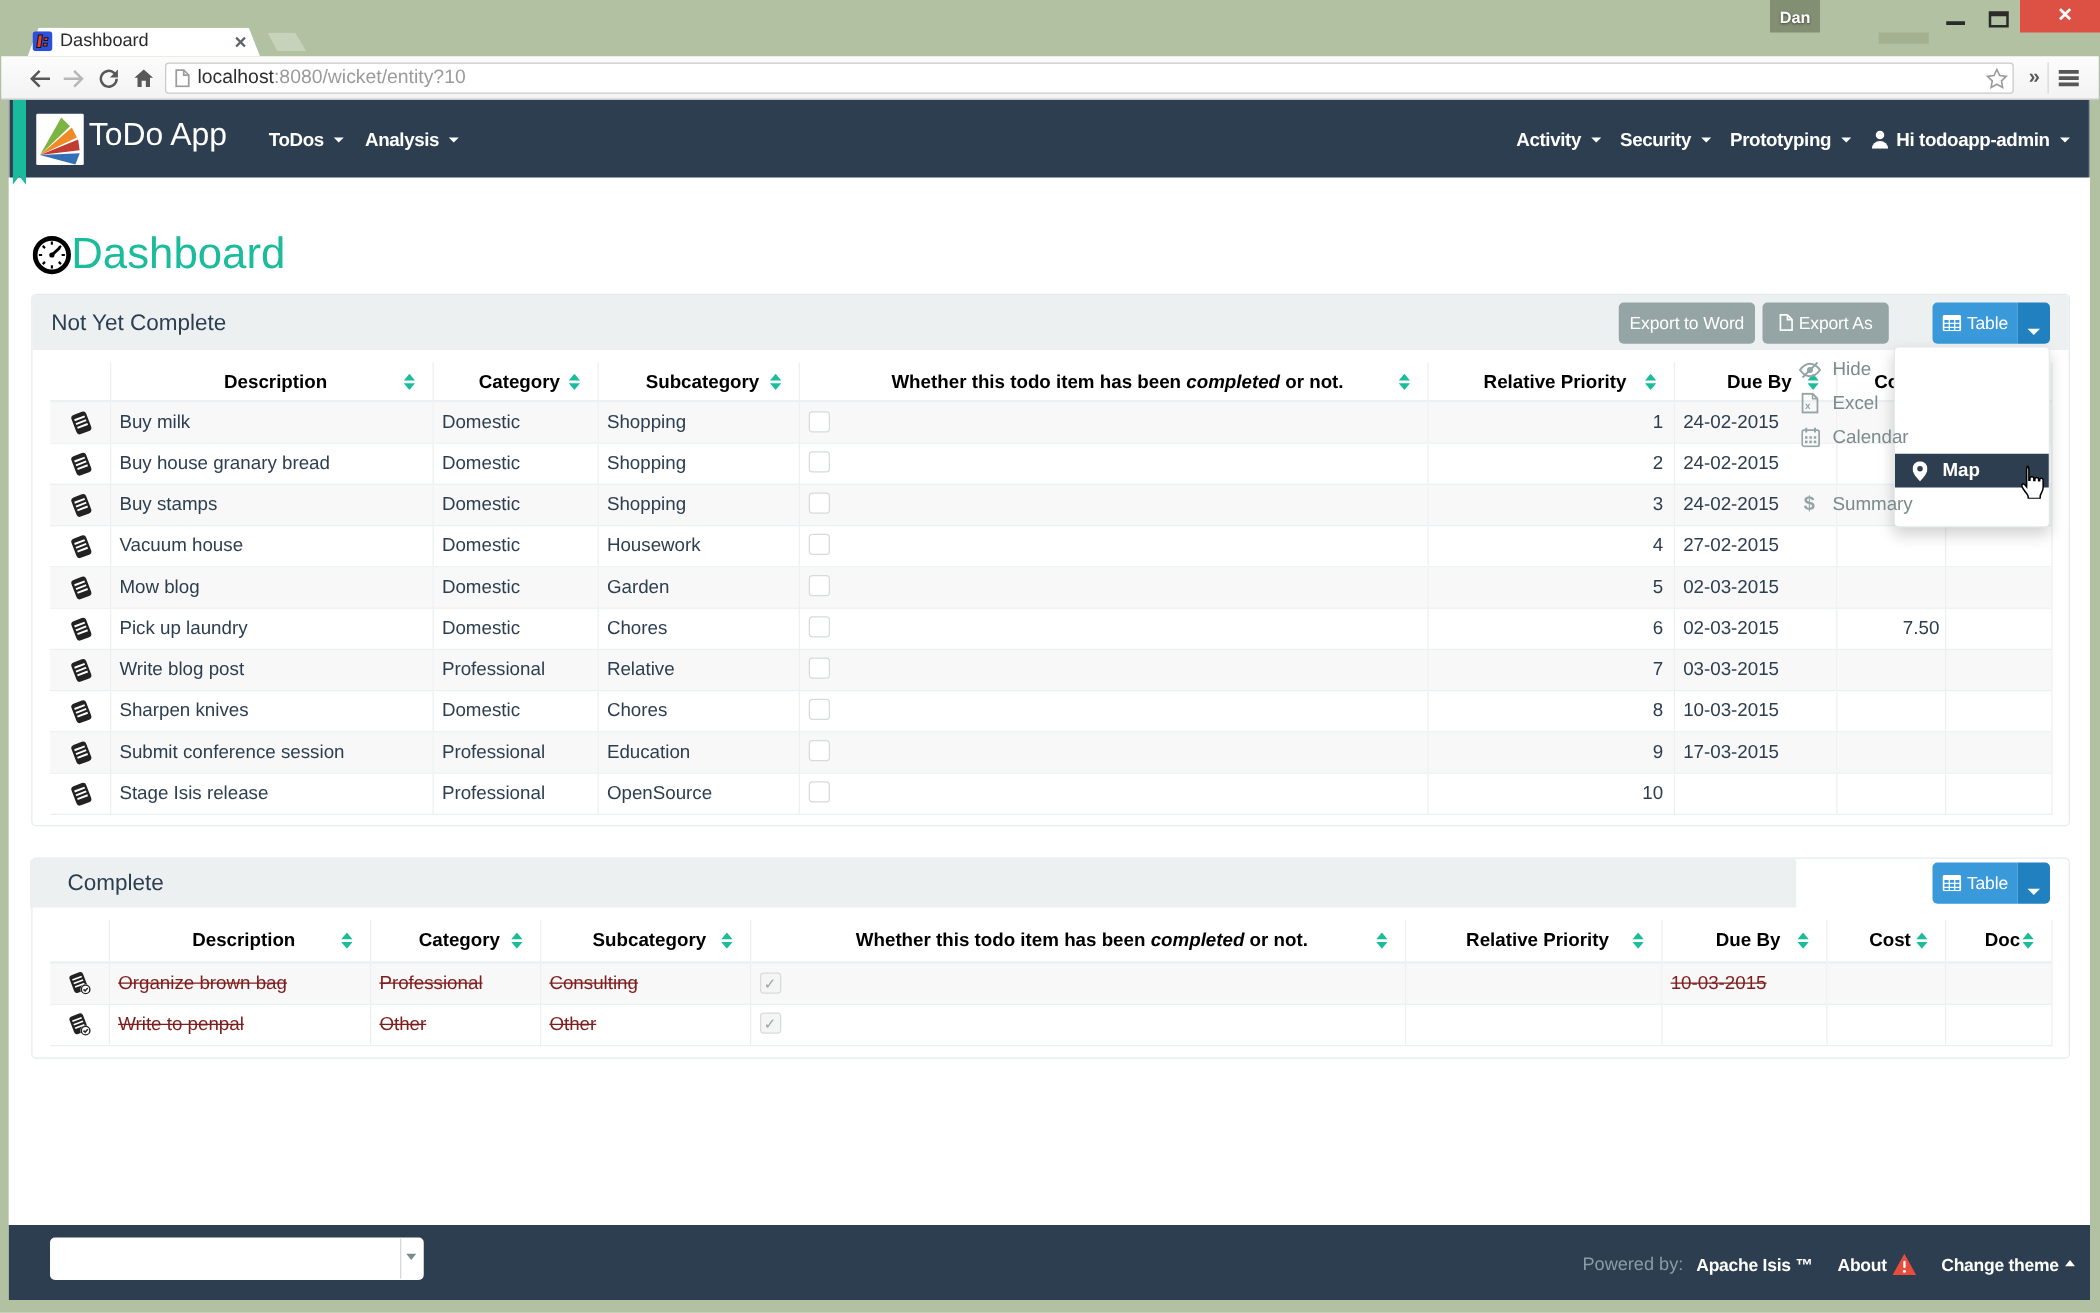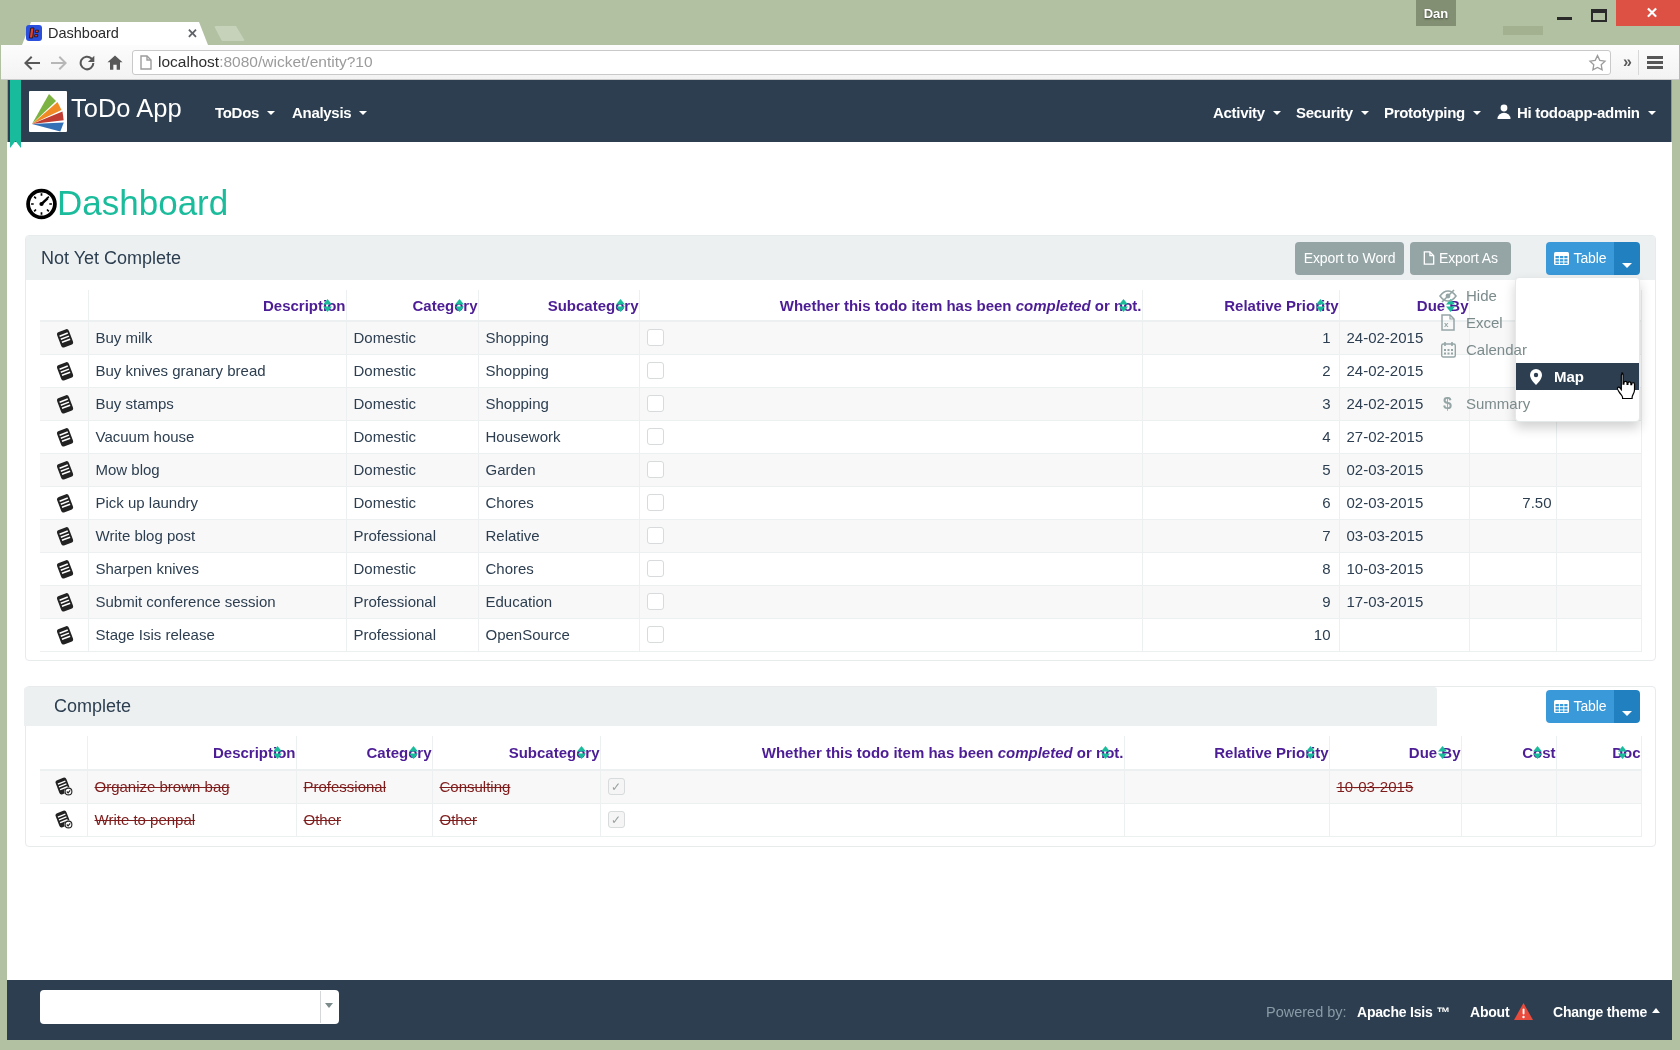--- a/index.html
+++ b/index.html
@@ -27,21 +27,21 @@
 .nav{color:#fff;font-size:15px;font-weight:bold;letter-spacing:-0.3px}
 .caret{display:inline-block;width:0;height:0;border-left:4px solid transparent;border-right:4px solid transparent;border-top:4px solid #fff;vertical-align:middle;margin-left:4px;position:relative;top:-1px}
 h1#dash{left:57px;top:183px;font-size:35px;font-weight:normal;color:#1abc9c}
 
 .panel{background:#fff;border:1px solid #e7ebec;border-radius:4px}
 .phead{background:#ecf0f1;border-radius:3px 3px 0 0;color:#2c3e50;font-size:18px}
 .btn{position:absolute;border-radius:4px;color:#fff;font-size:14px;text-align:center;letter-spacing:-0.1px}
 .btngray{background:#95a5a6}
 
 table{border-collapse:collapse;table-layout:fixed;font-size:15px;color:#2c3e50}
-th{color:#4c1d95;font-size:15px;text-align:right;font-weight:bold;border-bottom:2px solid #ecf0f1;position:relative;padding:0 0 0 7px;vertical-align:middle}
+th{color:#000000;font-size:15px;text-align:center;font-weight:bold;border-bottom:2px solid #ecf0f1;position:relative;padding:0 0 0 7px;vertical-align:middle}
 td{border-top:1px solid #ecf0f1;padding:0 0 0 7px;vertical-align:middle;overflow:hidden;white-space:nowrap}
 td.ic,th.ic{padding:0;position:relative}
 th+th,td+td{border-left:1px solid #ecf0f1}
 td.last,th.last{border-right:1px solid #ecf0f1}
 tr.odd td{background:#f8f8f8}
 tr:last-child td{border-bottom:1px solid #ecf0f1}
 td.num{text-align:right;padding-right:8px}
 td.cost{text-align:right;padding-right:4px}
 #t1 tr{height:33px}
 #t1 tr.hd{height:31px}
@@ -232,21 +232,21 @@
           <td class="ic">
             <svg width="22" height="21" viewBox="0 0 20 19.2" style="position:absolute;left:14px;top:6px">
               <g transform="rotate(-21 10 10)">
                 <rect x="4.5" y="2" width="11.5" height="15" rx="2.5" fill="#222"></rect>
                 <rect x="6.3" y="5.2" width="8" height="1.4" fill="#fff"></rect>
                 <rect x="6.3" y="8.2" width="8" height="1.4" fill="#fff"></rect>
                 <rect x="6.3" y="11.2" width="8" height="1.4" fill="#fff"></rect>
               </g>
             </svg>
           </td>
-          <td>Buy knives granary bread</td>
+          <td>Buy house granary bread</td>
           <td>Domestic</td>
           <td>Shopping</td>
           <td><span class="cb"></span></td>
           <td class="num">2</td>
           <td>24-02-2015</td>
           <td class="cost"></td>
           <td class="last"></td>
         </tr>
 <tr class="odd">
           <td class="ic">

